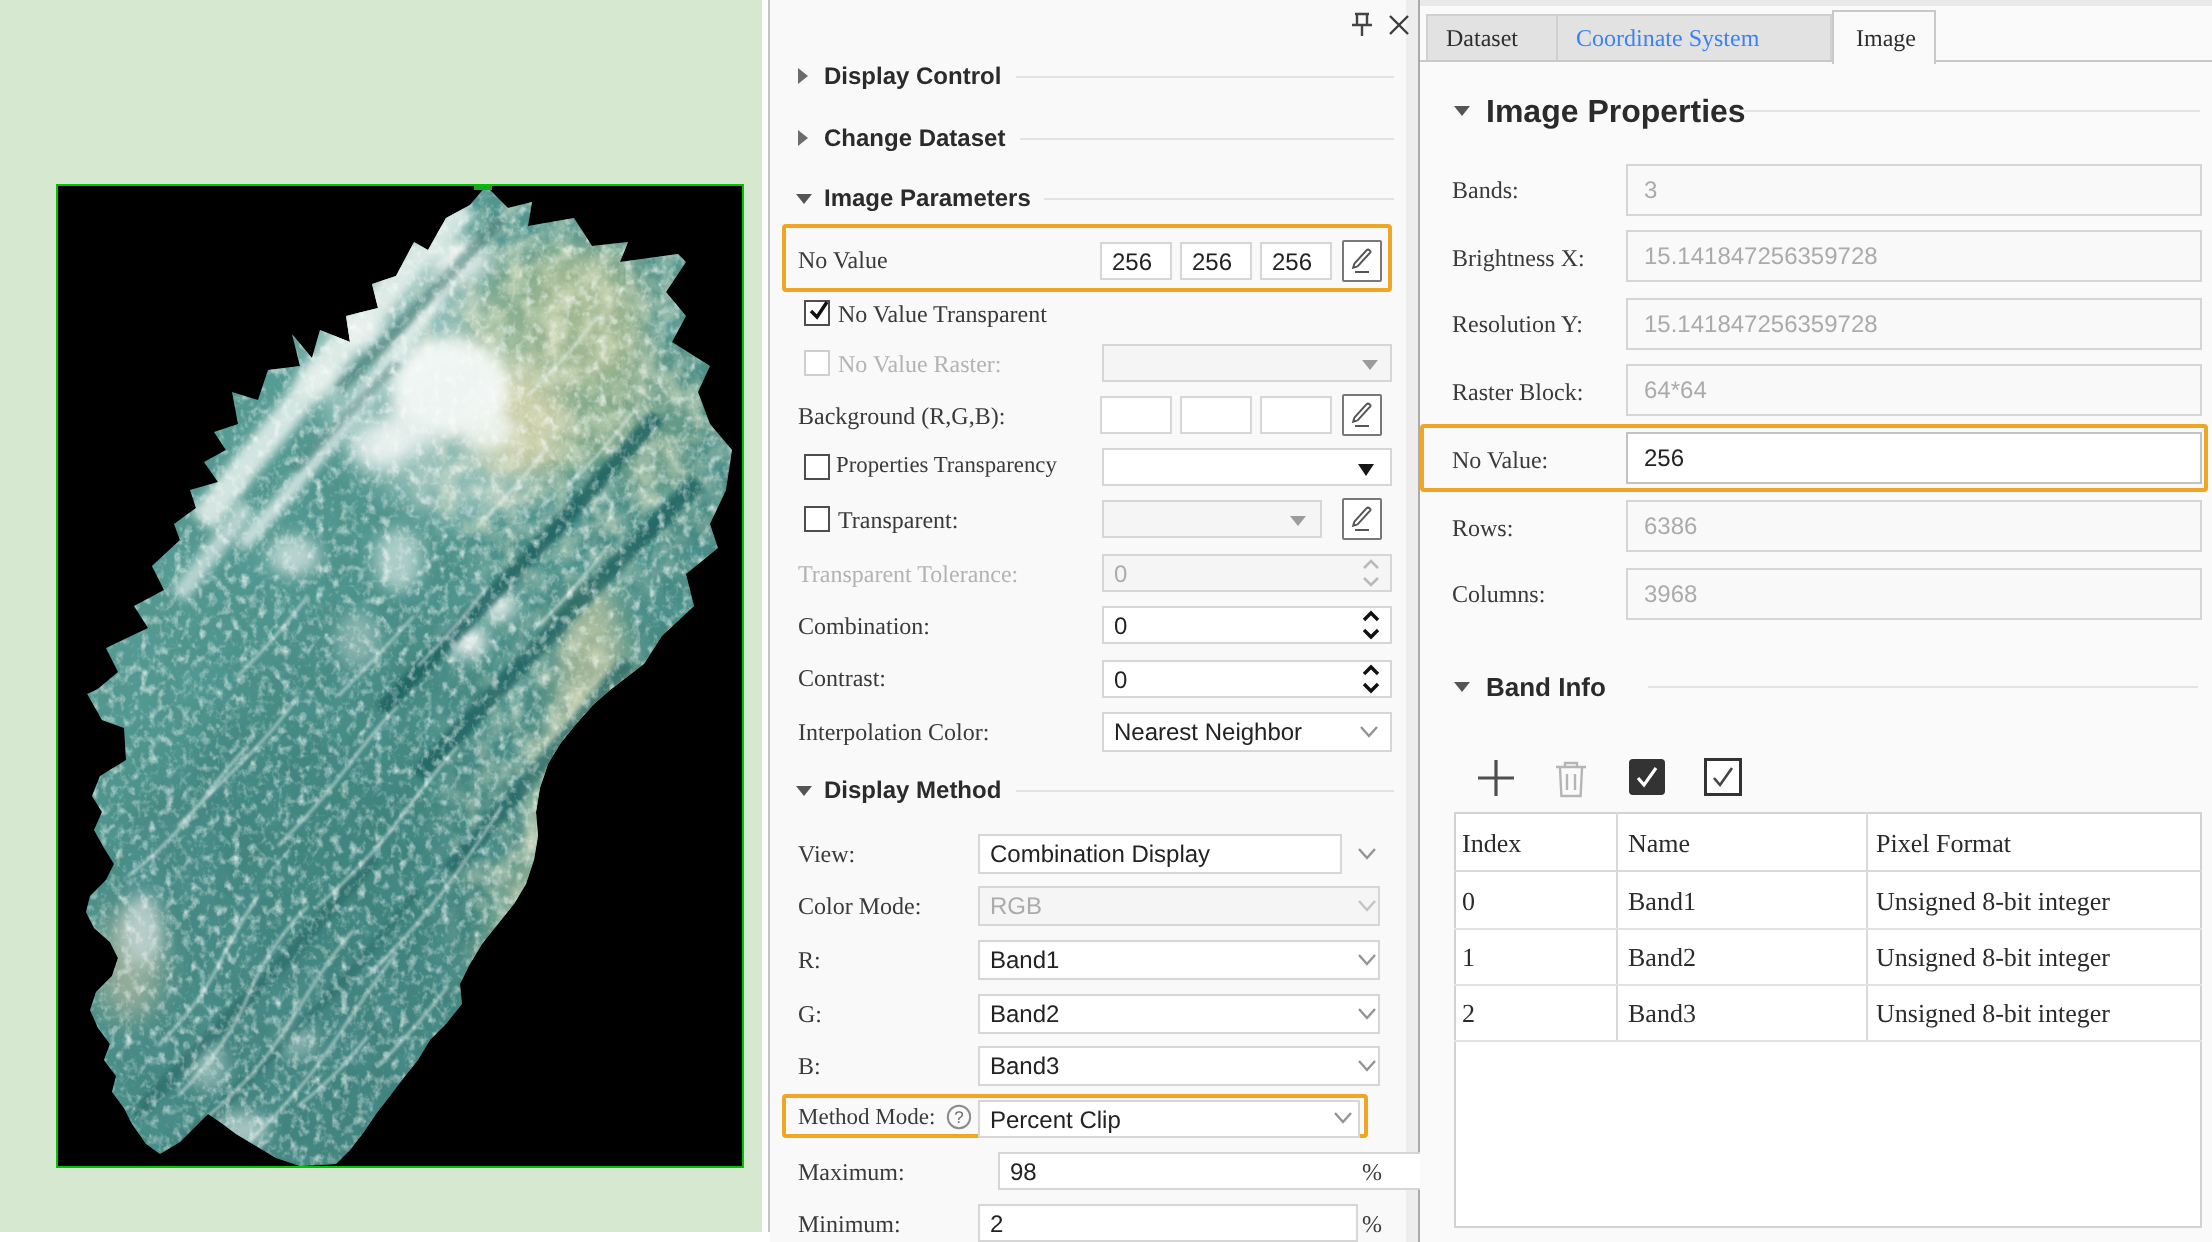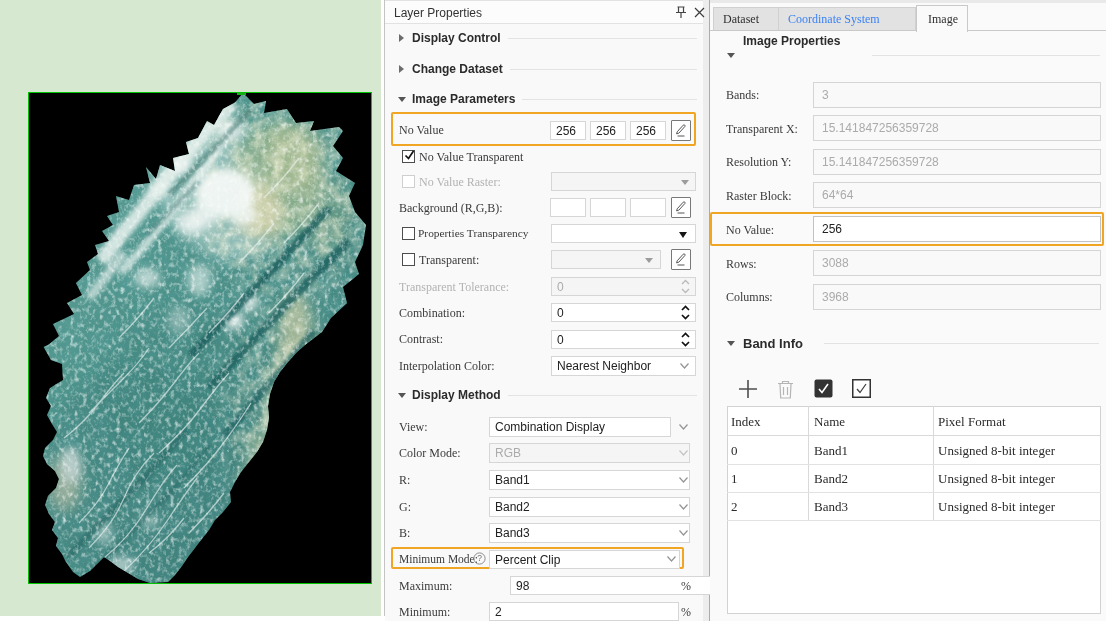--- a/index.html
+++ b/index.html
@@ -182,23 +182,20 @@
         <rect x="0" y="0" width="342" height="490" filter="url(#whitenoise)" opacity="0.9"></rect>
       </g>
       <rect x="208" y="0" width="9" height="2" fill="#18a818"></rect>
     </svg>
   </div>
   <div class="abs" id="mapdiv"></div>
 
   <div class="abs" id="midpanel"></div>
   <div class="abs" id="midbar"></div>
   <div class="abs" id="middiv"></div>
-  <div class="abs" id="mtitle">
-      <span>Layer Properties</span>
-    </div>
   <div id="mid-content">
 
     <svg class="abs" style="left:675px;top:6px" width="12" height="13" viewBox="0 0 12 13">
       <path d="M2.5 1 H9.5 M3.5 1 V6 M8.5 1 V6 M1 6.5 H11 M6 6.5 V12" stroke="#444" stroke-width="1.2" fill="none"></path>
     </svg>
     <svg class="abs" style="left:694px;top:7px" width="11" height="11" viewBox="0 0 11 11">
       <path d="M1 1 L10 10 M10 1 L1 10" stroke="#3c3c3c" stroke-width="1.2" fill="none"></path>
     </svg>
 
     <div class="tri-r" style="left:399px;top:34px"></div>
@@ -339,34 +336,34 @@
 
     <div class="lbl" style="left:399px;top:526px">B:</div>
     <div class="inp" style="left:489px;top:523px;width:201px;height:20px">
         <span class="v">Band3</span>
       </div>
     <svg class="abs" style="left:678px;top:529px" width="11" height="8" viewBox="0 0 11 8">
       <path d="M1.5 1.5 L5.5 6 L9.5 1.5" stroke="#949494" stroke-width="1.2" fill="none"></path>
     </svg>
 
     <div class="orange" style="left:391px;top:547px;width:293px;height:22px"></div>
-    <div class="lbl" style="left:399px;top:553px;font-size:11.5px">Minimum Mode:</div>
+    <div class="lbl" style="left:399px;top:553px;font-size:11.5px">Method Mode:</div>
     <svg class="abs" style="left:473px;top:552px" width="13" height="13" viewBox="0 0 13 13">
       <circle cx="6.5" cy="6.5" r="5.6" stroke="#8b8b8b" fill="none" stroke-width="1"></circle>
       <text x="6.5" y="9.3" font-size="8.5" fill="#6f6f6f" text-anchor="middle" font-family="Liberation Sans">?</text>
     </svg>
     <div class="inp" style="left:489px;top:550px;width:191px;height:19px">
         <span class="v">Percent Clip</span>
       </div>
     <svg class="abs" style="left:666px;top:555px" width="11" height="8" viewBox="0 0 11 8">
       <path d="M1.5 1.5 L5.5 6 L9.5 1.5" stroke="#949494" stroke-width="1.2" fill="none"></path>
     </svg>
 
     <div class="lbl" style="left:399px;top:579px">Maximum:</div>
-    <div class="inp" style="left:510px;top:576px;width:222px;height:19px">
+    <div class="inp" style="left:499px;top:576px;width:222px;height:19px">
         <span class="v">98</span>
       </div>
     <div class="lbl" style="left:681px;top:579px">%</div>
 
     <div class="lbl" style="left:399px;top:605px">Minimum:</div>
     <div class="inp" style="left:489px;top:602px;width:190px;height:19px">
         <span class="v">2</span>
       </div>
     <div class="lbl" style="left:681px;top:605px">%</div>
   </div>
@@ -378,49 +375,49 @@
 
     <div class="abs" style="left:713px;top:7px;width:203px;height:24px;background:#e2e2e2;border:1px solid #d0d0d0;border-bottom:none"></div>
     <div class="abs" style="left:710px;top:30px;width:396px;height:1px;background:#c9c9c9"></div>
     <div class="abs" style="left:916px;top:5px;width:52px;height:27px;background:#fafafa;border:1px solid #c9c9c9;border-bottom:none"></div>
     <div class="lbl" style="left:723px;top:12px;color:#2e2e2e">Dataset</div>
     <div class="abs" style="left:778px;top:8px;width:1px;height:22px;background:#d0d0d0"></div>
     <div class="lbl" style="left:788px;top:12px;color:#3b82f6">Coordinate System</div>
     <div class="lbl" style="left:928px;top:12px;color:#2e2e2e">Image</div>
 
     <div class="tri-d" style="left:727px;top:53px"></div>
-    <div class="sechdr" style="left:743px;top:34px;font-size:12px">Image Properties</div>
+    <div class="sechdr" style="left:743px;top:48px;font-size:16px">Image Properties</div>
     <div class="secrule" style="left:872px;top:55px;width:228px"></div>
 
     <div class="lbl" style="left:726px;top:88px">Bands:</div>
     <div class="rinp" style="top:82px">
         <span class="v">3</span>
       </div>
-    <div class="lbl" style="left:726px;top:122px">Transparent X:</div>
+    <div class="lbl" style="left:726px;top:122px">Brightness X:</div>
     <div class="rinp" style="top:115px">
         <span class="v">15.141847256359728</span>
       </div>
     <div class="lbl" style="left:726px;top:155px">Resolution Y:</div>
     <div class="rinp" style="top:149px">
         <span class="v">15.141847256359728</span>
       </div>
     <div class="lbl" style="left:726px;top:189px">Raster Block:</div>
     <div class="rinp" style="top:182px">
         <span class="v">64*64</span>
       </div>
 
     <div class="orange" style="left:710px;top:212px;width:394px;height:34px"></div>
     <div class="lbl" style="left:726px;top:223px">No Value:</div>
     <div class="rinp" style="top:216px;background:#fff;color:#222;border-color:#c2c2c2">
         <span class="v">256</span>
       </div>
 
     <div class="lbl" style="left:726px;top:257px">Rows:</div>
     <div class="rinp" style="top:250px">
-        <span class="v">3088</span>
+        <span class="v">6386</span>
       </div>
     <div class="lbl" style="left:726px;top:290px">Columns:</div>
     <div class="rinp" style="top:284px">
         <span class="v">3968</span>
       </div>
 
     <div class="tri-d" style="left:727px;top:341px"></div>
     <div class="sechdr" style="left:743px;top:336px;font-size:13px">Band Info</div>
     <div class="secrule" style="left:824px;top:343px;width:275px"></div>
 

